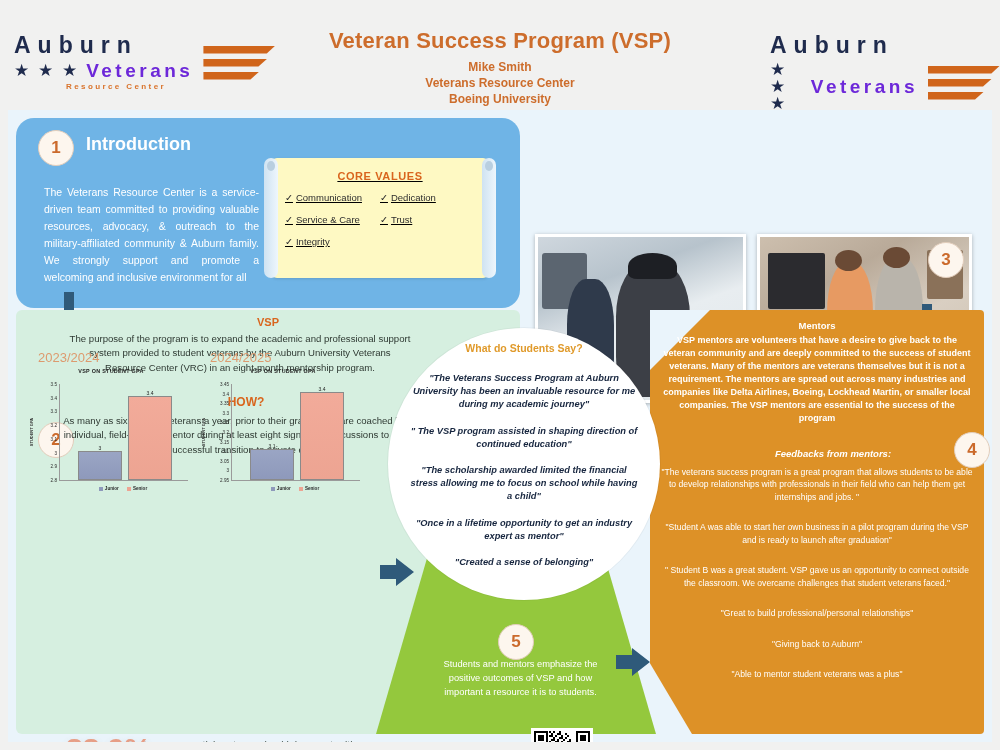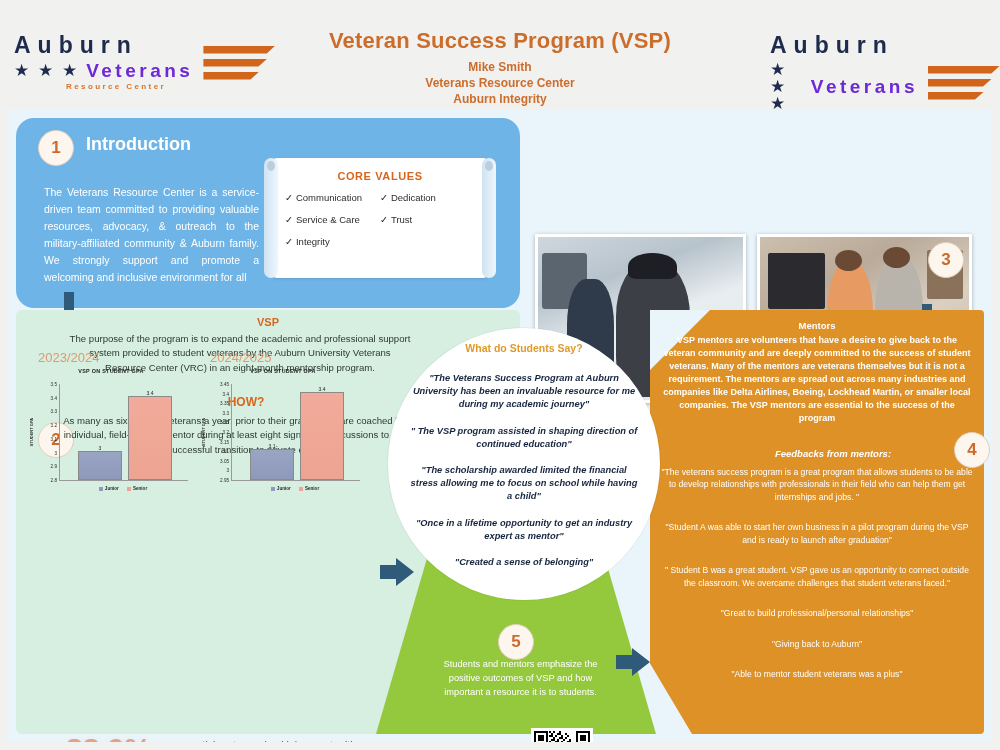--- a/index.html
+++ b/index.html
@@ -38,22 +38,22 @@
   
   .canvas{position:absolute;left:8px;top:110px;width:984px;height:632px;background:#eaf4fb;overflow:hidden;}
 
   .blue-panel{position:absolute;left:8px;top:8px;width:504px;height:190px;background:#6fb4e6;border-radius:18px;}
   .badge{position:absolute;width:34px;height:34px;border-radius:50%;background:#fdf6ee;border:1px solid #e2cdbb;
          display:flex;align-items:center;justify-content:center;font-size:17px;color:#cb6a2c;font-weight:bold;}
   .b1{left:22px;top:12px;}
   .sec-head{position:absolute;left:70px;top:16px;font-size:18px;font-weight:bold;color:#ffffff;}
   .intro-text{position:absolute;left:28px;top:66px;width:215px;font-size:10.5px;line-height:1.62;color:#ffffff;text-align:justify;}
 
-  .cv-card{position:absolute;left:255px;top:40px;width:218px;height:120px;background:#ffffff;border-radius:6px;
-           box-shadow:0 1px 3px rgba(0,0,0,.12);}
+  .cv-card{position:absolute;left:255px;top:40px;width:218px;height:120px;background:#fef9c3;border-radius:6px;
+           box-shadow:0 1px 3px rgba(0,0,0,.12);text-decoration:underline;}
   .cv-curl{position:absolute;width:14px;height:120px;background:linear-gradient(90deg,#cfe3f2,#eef6fc);border-radius:7px;}
   .cv-curl.l{left:-7px;top:0;}
   .cv-curl.r{right:-7px;top:0;}
   .cv-curl:after{content:"";position:absolute;top:3px;left:3px;width:8px;height:10px;border-radius:50%;background:#b9cfe0;}
   .cv-title{text-align:center;font-size:11px;font-weight:bold;color:#d9651d;letter-spacing:.6px;padding-top:12px;}
   .cv-grid{display:flex;flex-wrap:wrap;padding:10px 14px 0 14px;}
   .cv-item{width:50%;font-size:9.5px;color:#2d2d2d;margin-bottom:11px;}
   .cv-item .ck{margin-right:3px;}
 
   .green-panel{position:absolute;left:8px;top:200px;width:504px;height:424px;background:#d6efe0;border-radius:6px;}
@@ -161,21 +161,21 @@
           <i></i>
           <i></i>
           <i></i>
         </div>
     </div>
 
     <div class="title-block">
       <div class="ptitle">Veteran Success Program (VSP)</div>
       <div class="pauthor">Mike Smith</div>
       <div class="paffil">Veterans Resource Center</div>
-      <div class="paffil2">Auburn Integrity</div>
+      <div class="paffil2">Boeing University</div>
     </div>
 
     <div class="logo logo-right">
       <div class="logo-text">
         <div class="lg-auburn">Auburn</div>
         <div class="lg-row2">
           <span class="lg-stars">★ ★ ★</span>
           <span class="lg-vet">Veterans</span>
         </div>
         <div class="lg-rc">Resource Center</div>

